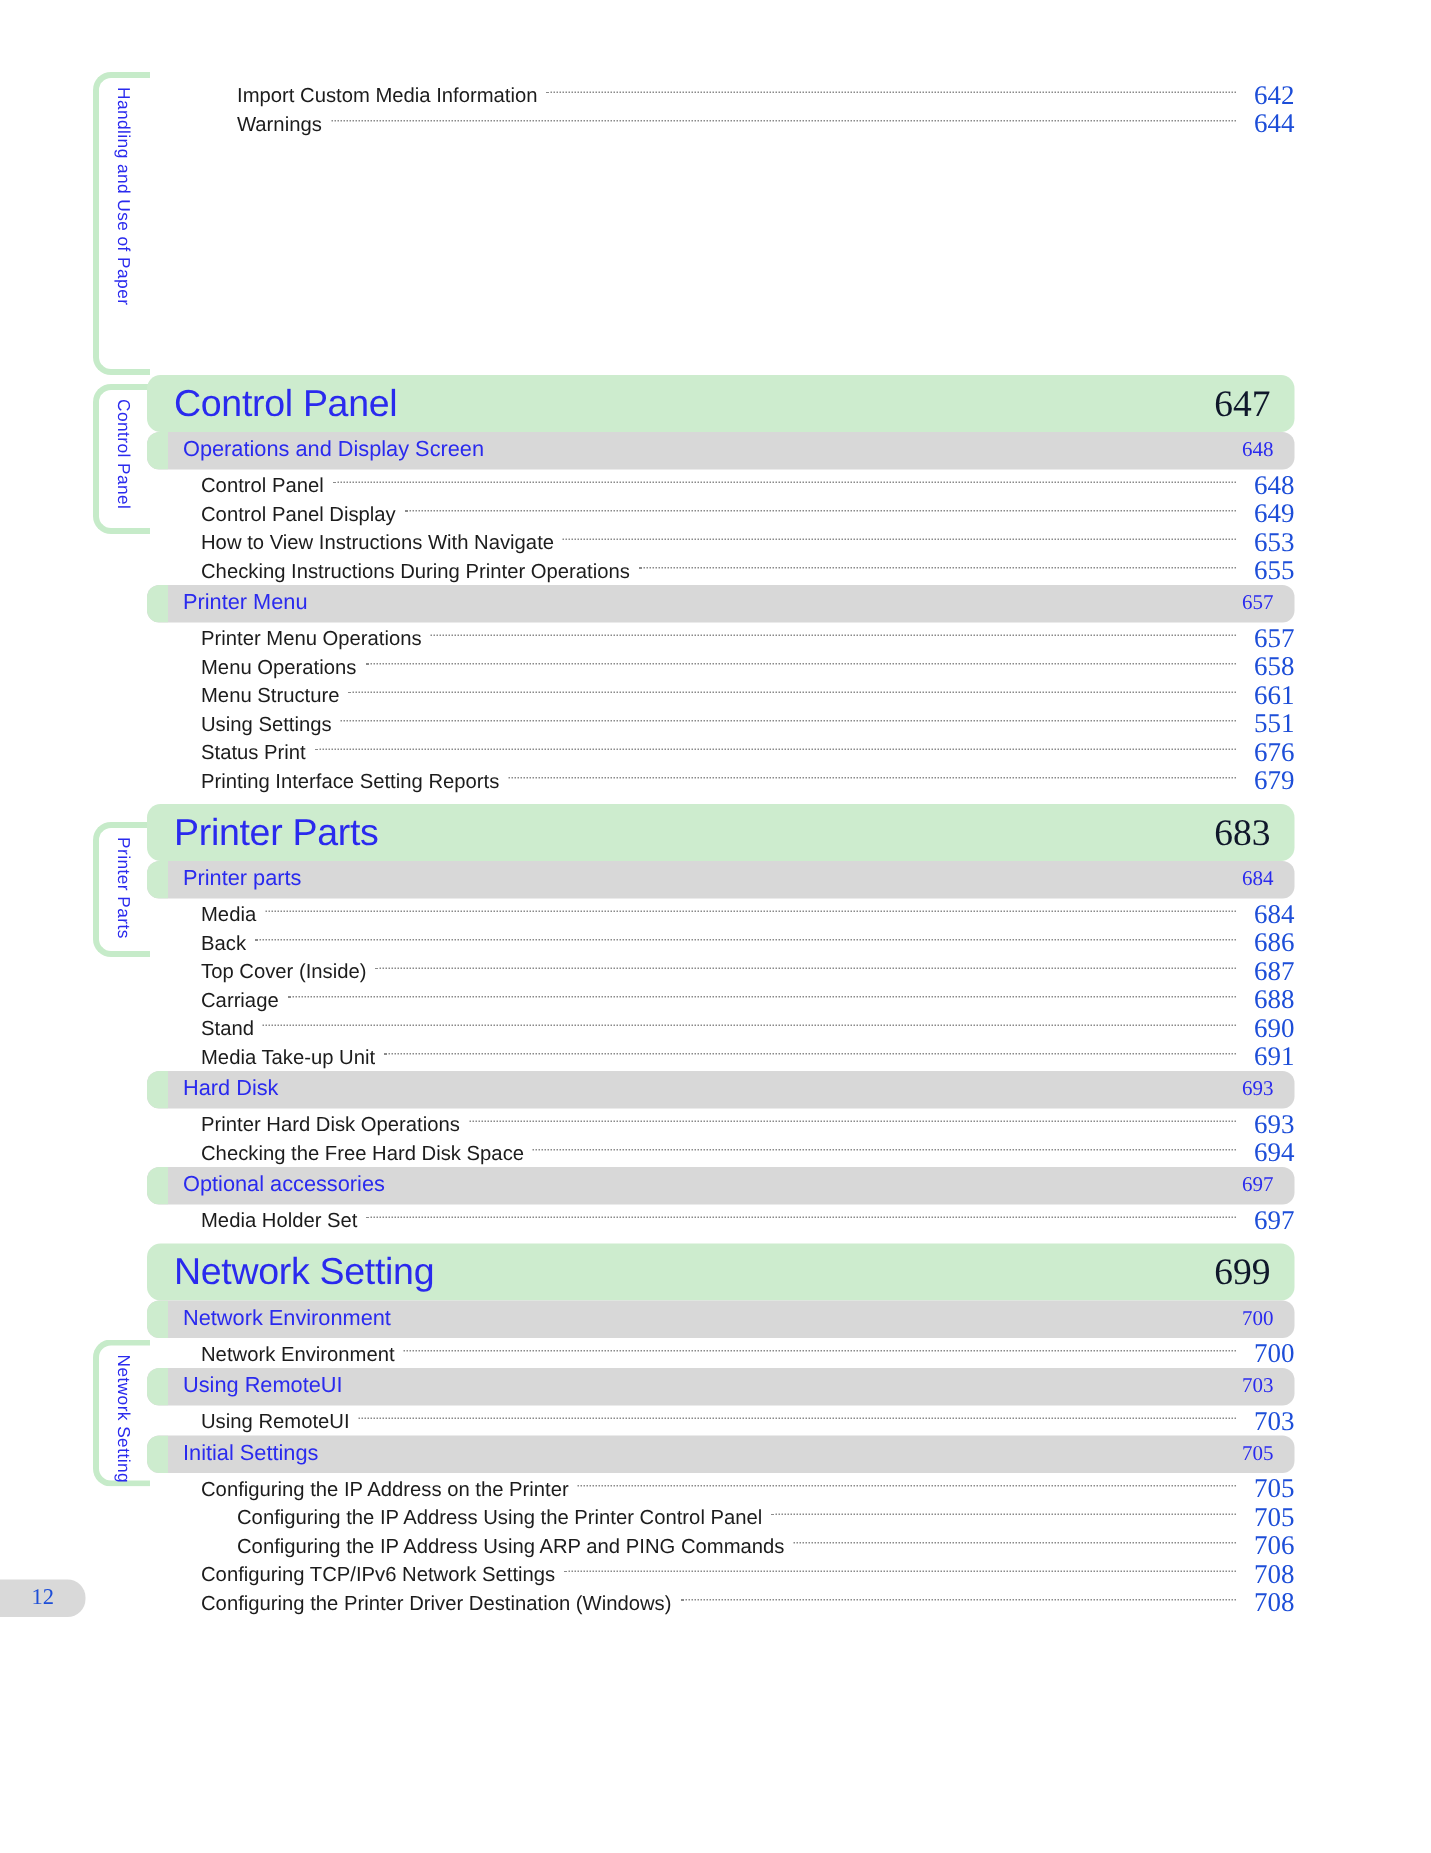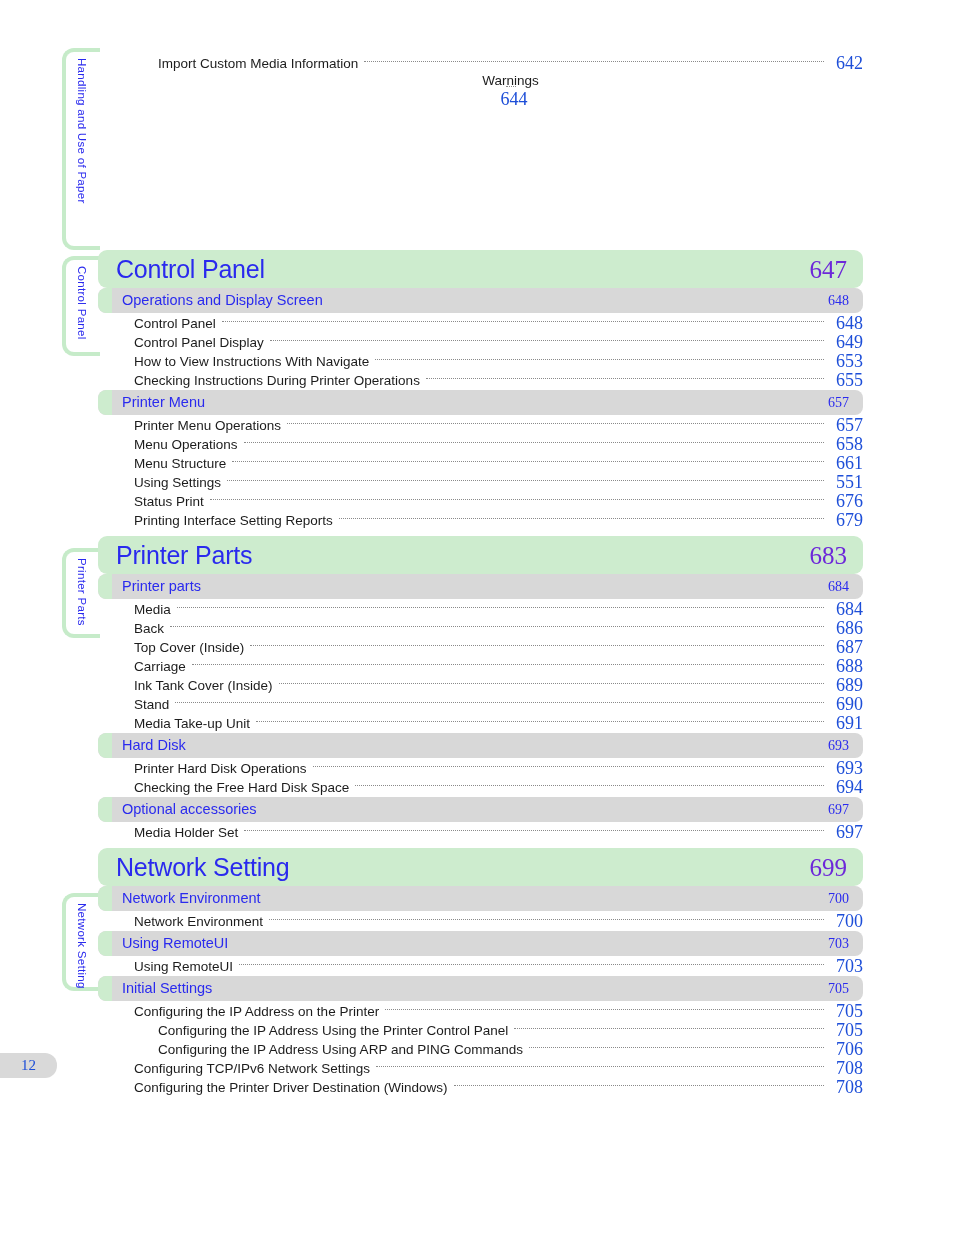--- a/index.html
+++ b/index.html
@@ -87,21 +87,21 @@
   }
   .chapter .ch-title {
     font-size: 25px;
     color: #2a2aee;
     flex: 1 1 auto;
     line-height: 1;
     letter-spacing: -0.2px;
   }
   .chapter .ch-page {
     font-size: 25px;
-    color: #6d28d9;
+    color: #0f172a;
     font-family: "Liberation Serif", serif;
     line-height: 1;
   }
 
   
   .section {
     position: relative;
     background: #d8d8d8;
     border-radius: 8px;
     height: 25px;
@@ -191,21 +191,21 @@
     </div>
   </div>
 
 <div class="content">
   <div class="top-entries" id="top-entries">
       <div class="entry lvl1" style="padding-left: 0px;">
         <span class="e-title">Import Custom Media Information</span>
         <span class="e-dots"></span>
         <span class="e-page">642</span>
       </div>
-      <div class="entry lvl1" style="padding-left: 0px; flex-direction: column;">
+      <div class="entry lvl1" style="padding-left: 0px;">
         <span class="e-title">Warnings</span>
         <span class="e-dots"></span>
         <span class="e-page">644</span>
       </div>
     </div>
   <div id="chapters-root" style="position:absolute; top:250px; left:0; width:765px;">
       <div class="chapter-block">
         <div class="chapter">
           <span class="ch-title">Control Panel</span>
           <span class="ch-page">647</span>
@@ -303,25 +303,20 @@
               <span class="e-title">Top Cover (Inside)</span>
               <span class="e-dots"></span>
               <span class="e-page">687</span>
             </div>
             <div class="entry lvl1">
               <span class="e-title">Carriage</span>
               <span class="e-dots"></span>
               <span class="e-page">688</span>
             </div>
             <div class="entry lvl1">
-              <span class="e-title">Ink Tank Cover (Inside)</span>
-              <span class="e-dots"></span>
-              <span class="e-page">689</span>
-            </div>
-            <div class="entry lvl1">
               <span class="e-title">Stand</span>
               <span class="e-dots"></span>
               <span class="e-page">690</span>
             </div>
             <div class="entry lvl1">
               <span class="e-title">Media Take-up Unit</span>
               <span class="e-dots"></span>
               <span class="e-page">691</span>
             </div>
           </div>

